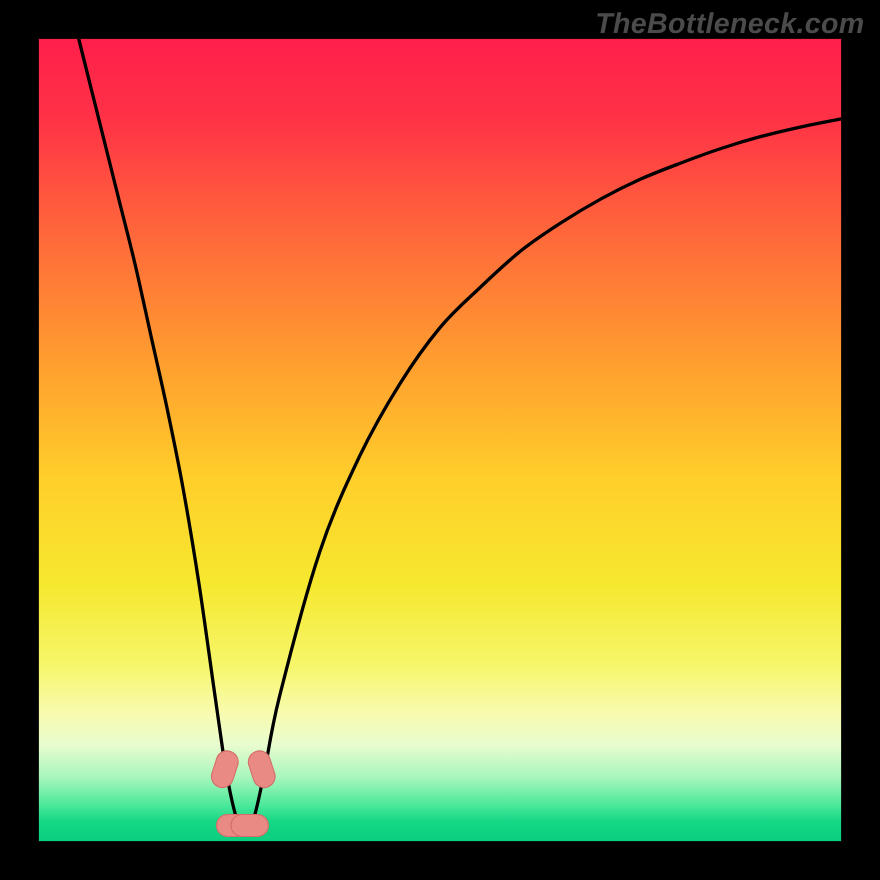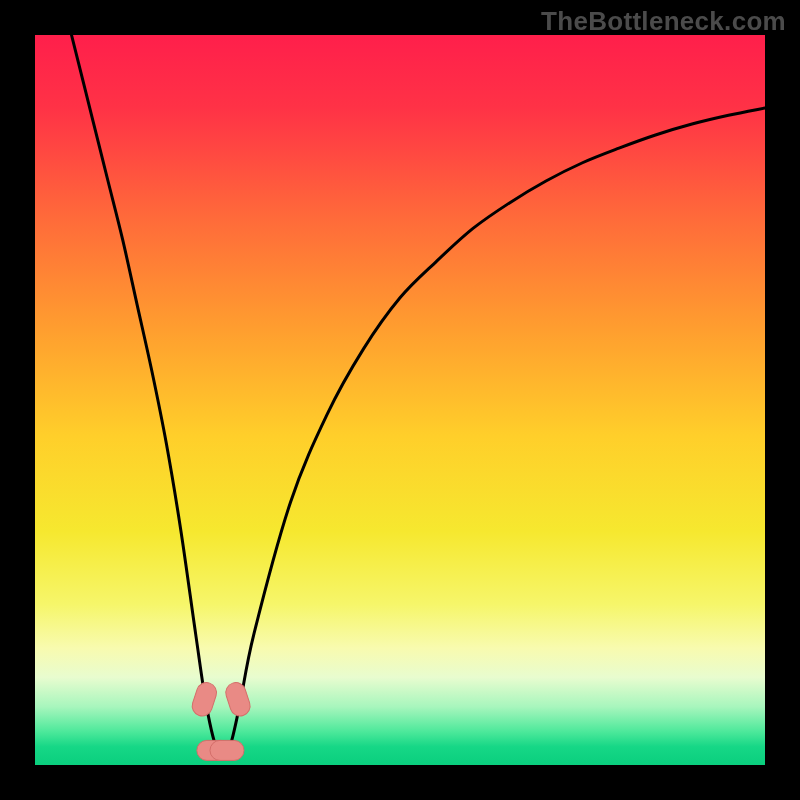--- a/index.html
+++ b/index.html
@@ -10,20 +10,21 @@
     background: #000;
     overflow: hidden;
   }
   .frame {
     position: absolute;
     left: 0;
     top: 0;
     width: 800px;
     height: 800px;
     background: #000;
+    font-style: italic;
   }
   .plot {
     position: absolute;
     left: 35px;
     top: 35px;
     width: 730px;
     height: 730px;
     overflow: hidden;
   }
   .watermark {

